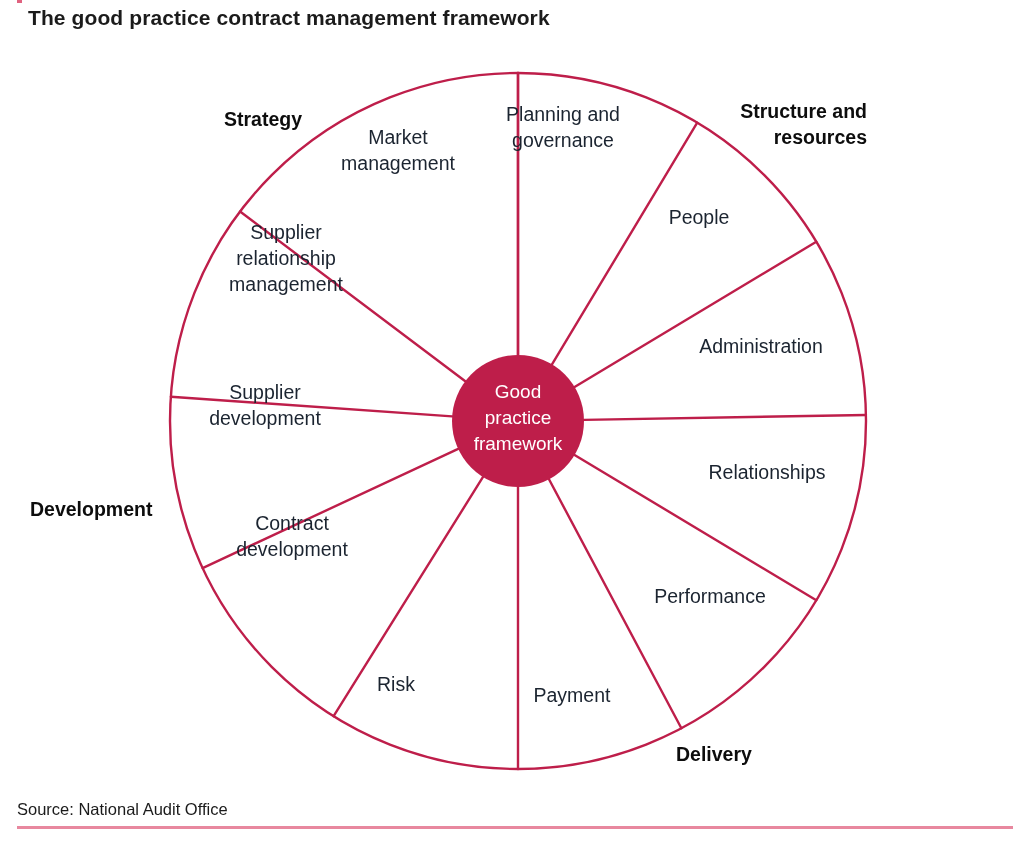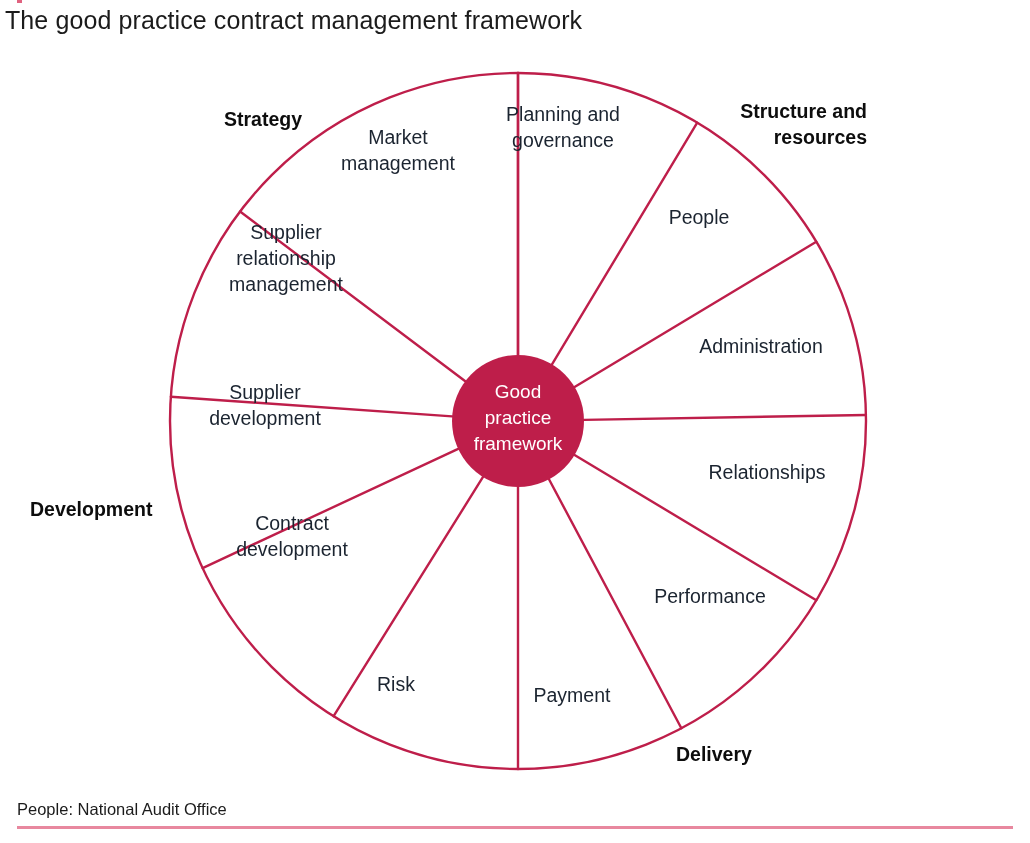--- a/index.html
+++ b/index.html
@@ -10,24 +10,24 @@
   body {
     width: 1030px;
     height: 843px;
     position: relative;
     font-family: "Liberation Sans", sans-serif;
     color: #1a1a1a;
     overflow: hidden;
   }
   #page-title {
     position: absolute;
-    left: 5px;
+    left: 28px;
     top: 6px;
-    font-size: 25px;
-    font-weight: 400;
+    font-size: 21px;
+    font-weight: 700;
     color: #1b1b1b;
     letter-spacing: 0.1px;
     white-space: nowrap;
   }
   #top-accent {
     position: absolute;
     left: 17px;
     top: 0px;
     width: 5px;
     height: 3px;
@@ -166,14 +166,14 @@
           <text class="group-label" x="30" y="516" text-anchor="start">Development</text>
         </g>
         <g>
           <text class="group-label" x="676" y="761" text-anchor="start">Delivery</text>
         </g>
       </g>
 
   </svg>
 </div>
 
-<div id="source-line">People: National Audit Office</div>
+<div id="source-line">Source: National Audit Office</div>
 <div id="bottom-rule"></div>
 
 </body></html>

